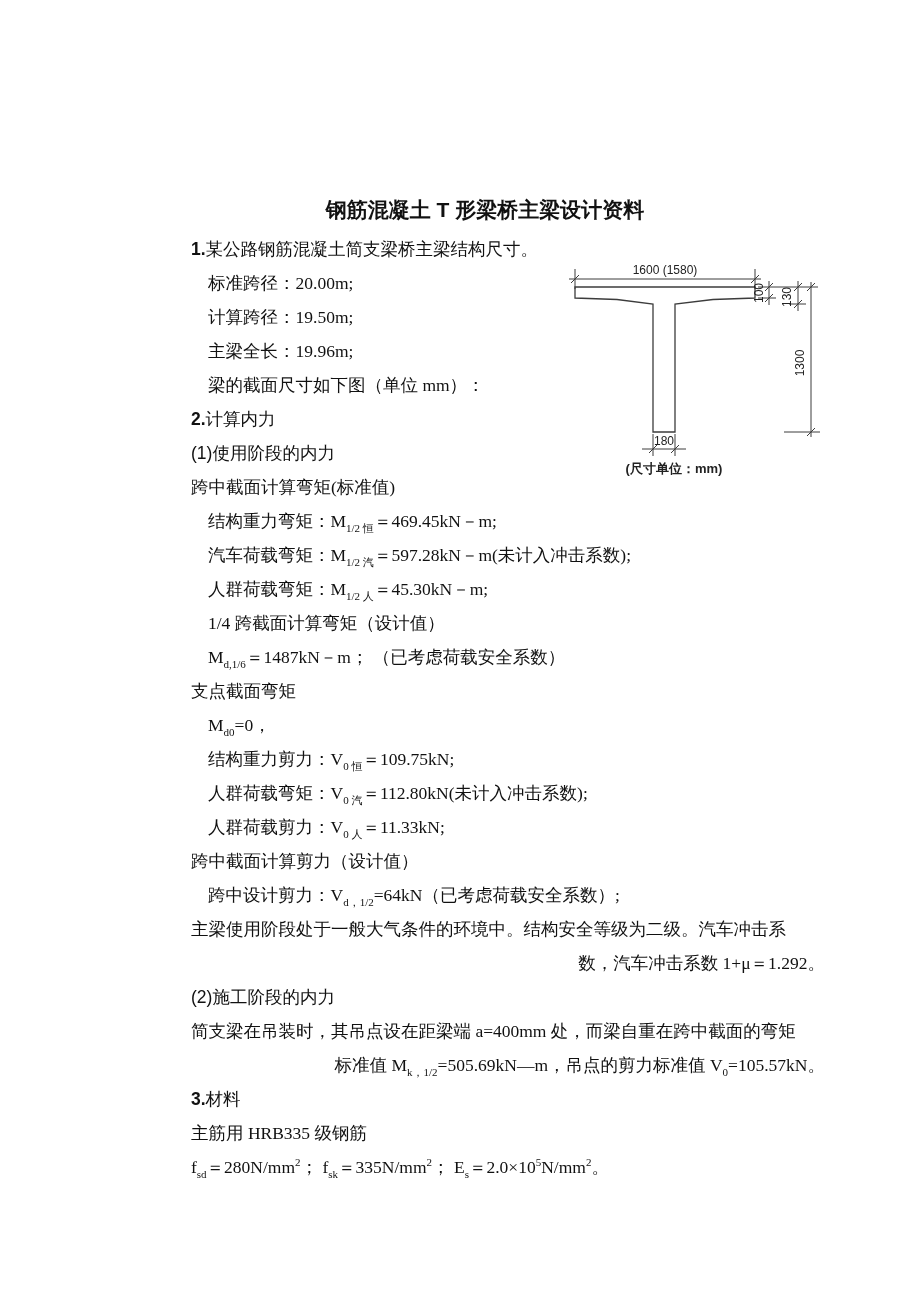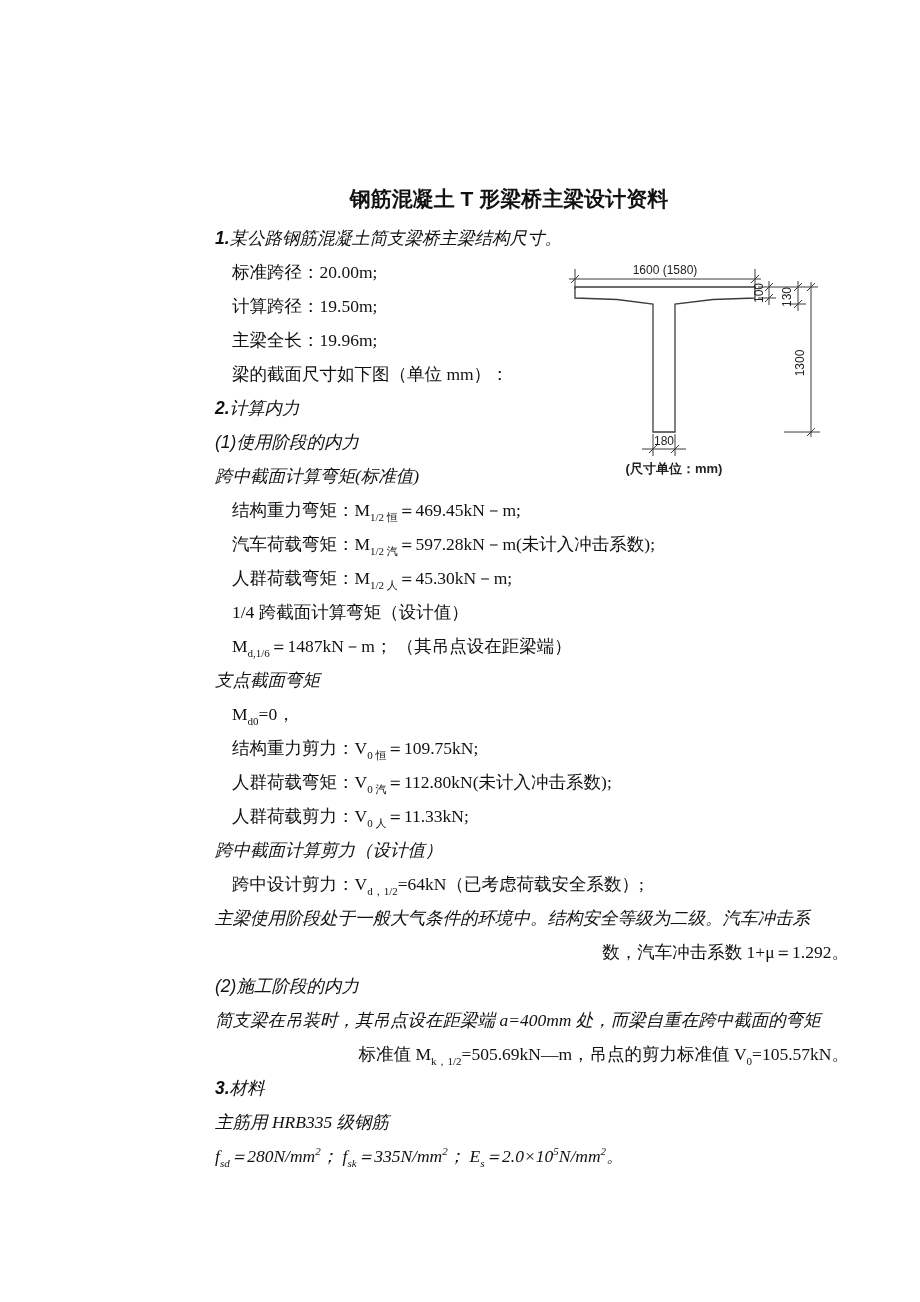--- a/index.html
+++ b/index.html
@@ -1,26 +1,26 @@
 <!DOCTYPE html>
 <html><head>
 <meta charset="utf-8">
 <style>
   html,body{margin:0;padding:0;background:#e8e8e8;}
   .page{
     position:relative;width:920px;height:1302px;background:#ffffff;
     font-family:"Liberation Serif",serif;color:#111;overflow:hidden;
   }
-  .doc{position:absolute;left:145px;top:186px;width:680px;margin-left:24px;}
+  .doc{position:absolute;left:145px;top:197px;width:680px;}
   .title{
     font-family:"Liberation Sans",sans-serif;font-weight:700;
     font-size:21px;line-height:26px;text-align:center;margin:0 0 9px 0;
   }
   .line{font-size:17.5px;line-height:34px;white-space:nowrap;}
-  .l-h{padding-left:46px;font-style:italic;}
+  .l-h{padding-left:46px;}
   .l-i{padding-left:63px;}
   .l-f{padding-left:0;text-align:right;}
   .num{font-family:"Liberation Sans",sans-serif;font-weight:700;}
   .pnum{font-family:"Liberation Sans",sans-serif;font-weight:400;}
   .line sub{font-size:11px;line-height:0;}
   .line sup{font-size:11px;line-height:0;}
   .figure{position:absolute;left:562px;top:256px;width:270px;height:230px;}
   .figure svg{display:block;}
   .figure text{font-family:"Liberation Sans",sans-serif;fill:#222;}
   .dimtxt{font-size:12px;}
@@ -39,21 +39,21 @@
         <div class="line l-i"><span>计算跨径：19.50m;</span></div>
         <div class="line l-i"><span>主梁全长：19.96m;</span></div>
         <div class="line l-i"><span>梁的截面尺寸如下图（单位 mm）：</span></div>
         <div class="line l-h"><span class="num">2.</span><span>计算内力</span></div>
         <div class="line l-h"><span class="pnum">(1)</span><span>使用阶段的内力</span></div>
         <div class="line l-h"><span>跨中截面计算弯矩(标准值)</span></div>
         <div class="line l-i"><span>结构重力弯矩：M</span><sub>1/2 恒</sub><span>＝469.45kN－m;</span></div>
         <div class="line l-i"><span>汽车荷载弯矩：M</span><sub>1/2 汽</sub><span>＝597.28kN－m(未计入冲击系数);</span></div>
         <div class="line l-i"><span>人群荷载弯矩：M</span><sub>1/2 人</sub><span>＝45.30kN－m;</span></div>
         <div class="line l-i"><span>1/4 跨截面计算弯矩（设计值）</span></div>
-        <div class="line l-i"><span>M</span><sub>d,1/6</sub><span>＝1487kN－m； （其吊点设在距梁端）</span></div>
+        <div class="line l-i"><span>M</span><sub>d,1/6</sub><span>＝1487kN－m； （已考虑荷载安全系数）</span></div>
         <div class="line l-h"><span>支点截面弯矩</span></div>
         <div class="line l-i"><span>M</span><sub>d0</sub><span>=0，</span></div>
         <div class="line l-i"><span>结构重力剪力：V</span><sub>0 恒</sub><span>＝109.75kN;</span></div>
         <div class="line l-i"><span>人群荷载弯矩：V</span><sub>0 汽</sub><span>＝112.80kN(未计入冲击系数);</span></div>
         <div class="line l-i"><span>人群荷载剪力：V</span><sub>0 人</sub><span>＝11.33kN;</span></div>
         <div class="line l-h"><span>跨中截面计算剪力（设计值）</span></div>
         <div class="line l-i"><span>跨中设计剪力：V</span><sub>d，1/2</sub><span>=64kN（已考虑荷载安全系数）;</span></div>
         <div class="line l-h"><span>主梁使用阶段处于一般大气条件的环境中。结构安全等级为二级。汽车冲击系</span></div>
         <div class="line l-f"><span>数，汽车冲击系数 1+μ＝1.292。</span></div>
         <div class="line l-h"><span class="pnum">(2)</span><span>施工阶段的内力</span></div>

